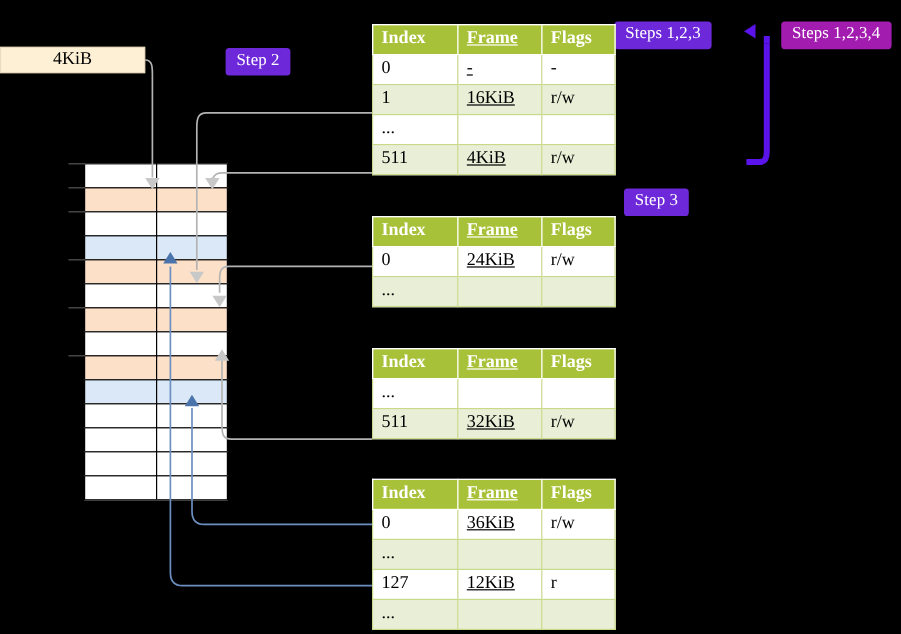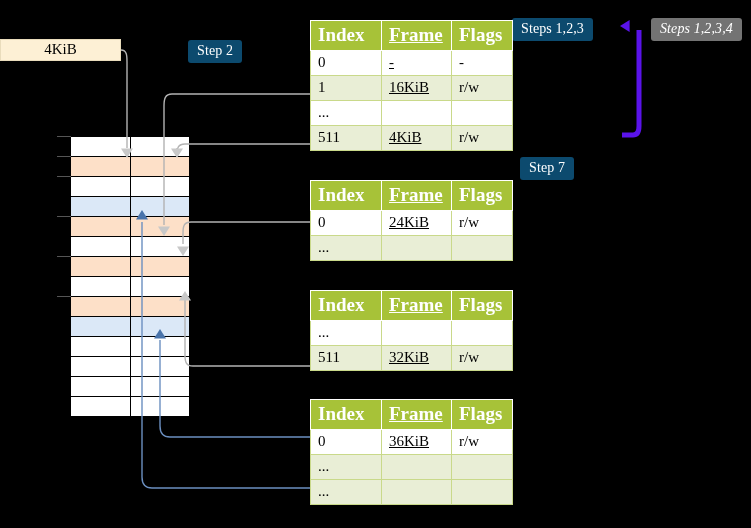--- a/index.html
+++ b/index.html
@@ -20,22 +20,22 @@
   .badge {
     position: absolute;
     color: #ffffff;
     font-size: 14px;
     line-height: 18px;
     padding: 2px 9px 3px 9px;
     border-radius: 3px;
     white-space: nowrap;
     letter-spacing: 0.1px;
   }
-  .badge-red { background: #0c4a6e; }
-  .badge-blue { background: #737373; font-style: italic; }
+  .badge-red { background: #6d28d9; }
+  .badge-blue { background: #a21caf; }
 
   
   .ivory-box {
     position: absolute;
     background: #fdf0d5;
     color: #000000;
     font-size: 15px;
     text-align: center;
     line-height: 19px;
     border: 1px solid #e9dcbc;
@@ -72,21 +72,21 @@
     background: #ffffff;
     border: 1px solid #9fb927;
   }
   table.pt th {
     background: #a7c238;
     color: #ffffff;
     font-weight: bold;
     text-align: left;
     padding: 3px 7px 4px 7px;
     border: 1px solid #ffffff;
-    font-size: 19px;
+    font-size: 15px;
     white-space: nowrap;
   }
   table.pt td {
     padding: 3px 7px 4px 7px;
     border: 1px solid #c9d98a;
     background: #ffffff;
     white-space: nowrap;
     height: 16px;
   }
   table.pt tr.alt td { background: #e9eed6; }
@@ -128,21 +128,21 @@
       <div class="mem-row" style="top: 220px; width: 120px; height: 21px;"></div>
       <div class="mem-row" style="top: 240px; width: 120px; height: 21px;"></div>
       <div class="mem-row" style="top: 260px; width: 120px; height: 21px;"></div>
       <div style="position: absolute; left: 60px; top: 0px; width: 1px; height: 280px; background: rgb(0, 0, 0);"></div>
     </div>
 
   <div id="badges-layer">
       <div class="badge badge-red" style="left: 188px; top: 40px;">Step 2</div>
       <div class="badge badge-red" style="left: 512px; top: 18px;">Steps 1,2,3</div>
       <div class="badge badge-blue" style="left: 651px; top: 18px;">Steps 1,2,3,4</div>
-      <div class="badge badge-red" style="left: 520px; top: 157px;">Step 7</div>
+      <div class="badge badge-red" style="left: 520px; top: 157px;">Step 3</div>
     </div>
 
   <div id="tables-layer">
       <table class="pt" style="left: 310px; top: 20px;">
         <thead>
           <tr>
             <th class="col-index">Index</th>
             <th class="col-frame">Frame</th>
             <th class="col-flags">Flags</th>
           </tr>
@@ -223,20 +223,25 @@
         <tbody>
           <tr>
             <td class="col-index">0</td>
             <td class="col-frame">36KiB</td>
             <td class="col-flags">r/w</td>
           </tr>
           <tr class="alt">
             <td class="col-index">...</td>
             <td class="col-frame"></td>
             <td class="col-flags"></td>
+          </tr>
+          <tr>
+            <td class="col-index">127</td>
+            <td class="col-frame">12KiB</td>
+            <td class="col-flags">r</td>
           </tr>
           <tr class="alt">
             <td class="col-index">...</td>
             <td class="col-frame"></td>
             <td class="col-flags"></td>
           </tr>
         </tbody>
       </table>
     </div>
 

